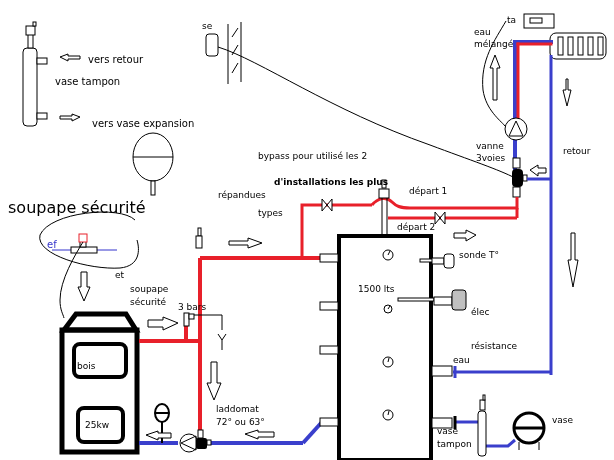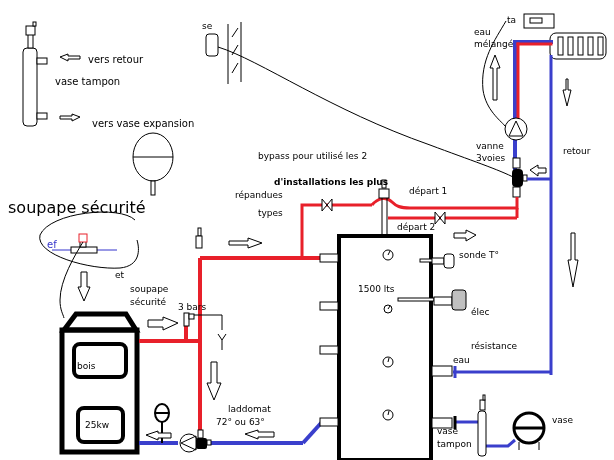--- a/index.html
+++ b/index.html
@@ -246,34 +246,34 @@
 <div class="lbl sm" style="left:202px;top:21px;">se</div>
 <div class="lbl sm" style="left:507px;top:15px;">ta</div>
 <div class="lbl sm" style="left:474px;top:27px;">eau</div>
 <div class="lbl sm" style="left:474px;top:39px;">mélangé</div>
 <div class="lbl sm" style="left:476px;top:141px;">vanne</div>
 <div class="lbl sm" style="left:476px;top:153px;">3voies</div>
 <div class="lbl sm" style="left:563px;top:146px;">retour</div>
 <div class="lbl sm" style="left:258px;top:151px;">bypass pour utilisé les 2</div>
 <div class="lbl sm" style="left:258px;top:164px;margin-top:44px;">types</div>
 <div class="lbl sm" style="left:274px;top:177px;font-weight:bold;">d'installations les plus</div>
-<div class="lbl sm" style="left:235px;top:190px;">répandues</div>
+<div class="lbl sm" style="left:218px;top:190px;">répandues</div>
 <div class="lbl sm" style="left:409px;top:186px;">départ 1</div>
 <div class="lbl sm" style="left:397px;top:222px;">départ 2</div>
 <div class="lbl lg" style="left:8px;top:201px;">soupape sécurité</div>
 <div class="lbl blue" style="left:47px;top:238px;">ef</div>
 <div class="lbl sm" style="left:115px;top:270px;">et</div>
 <div class="lbl sm" style="left:130px;top:284px;">soupape</div>
 <div class="lbl sm" style="left:130px;top:297px;">sécurité</div>
 <div class="lbl sm" style="left:178px;top:302px;">3 bars</div>
 <div class="lbl sm" style="left:459px;top:250px;">sonde T°</div>
 <div class="lbl sm" style="left:358px;top:284px;">1500 lts</div>
 <div class="lbl sm" style="left:471px;top:293px;margin-top:48px;">résistance</div>
 <div class="lbl sm" style="left:471px;top:307px;">élec</div>
 <div class="lbl sm" style="left:77px;top:361px;">bois</div>
 <div class="lbl sm" style="left:85px;top:420px;">25kw</div>
-<div class="lbl sm" style="left:216px;top:404px;margin-left:12px;">laddomat</div>
+<div class="lbl sm" style="left:216px;top:404px;">laddomat</div>
 <div class="lbl sm" style="left:216px;top:417px;">72° ou 63°</div>
 <div class="lbl sm" style="left:453px;top:355px;">eau</div>
 <div class="lbl sm" style="left:437px;top:426px;">vase</div>
 <div class="lbl sm" style="left:437px;top:439px;">tampon</div>
 <div class="lbl sm" style="left:552px;top:415px;">vase</div>
 <div class="lbl sm" style="left:550px;top:429px;margin-top:30px;">expansion</div>
 
 </body></html>

